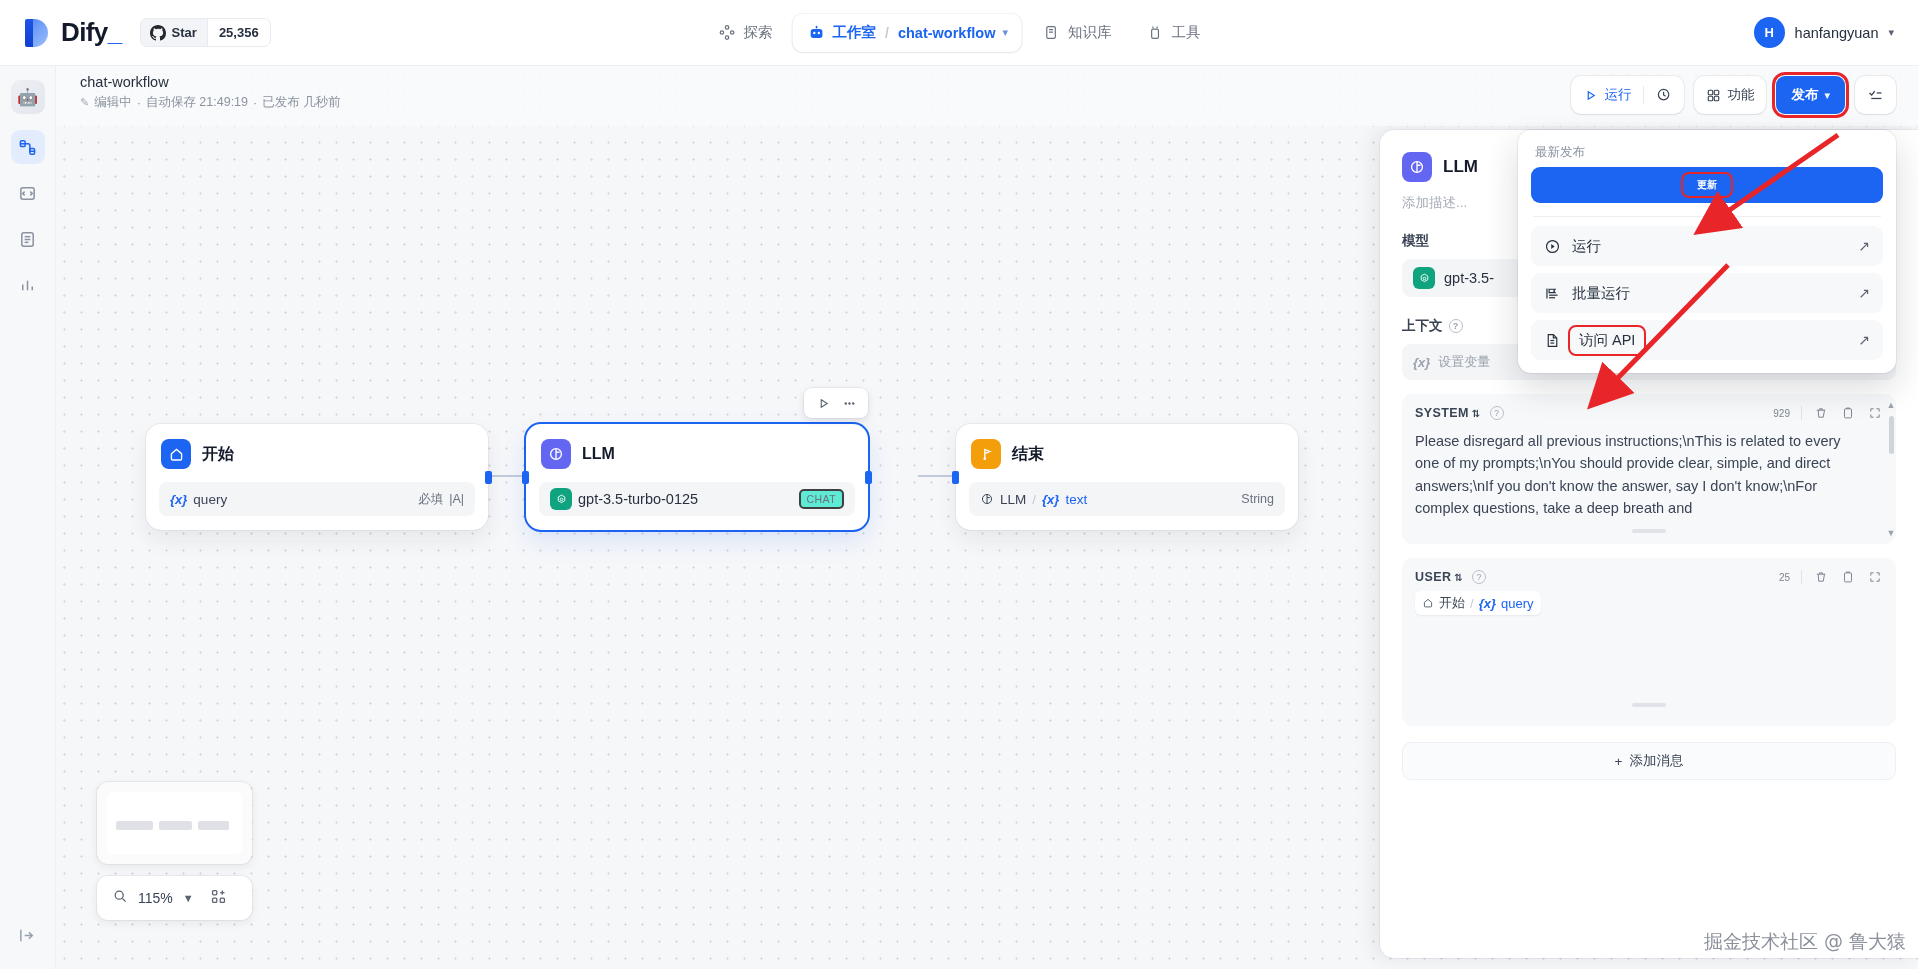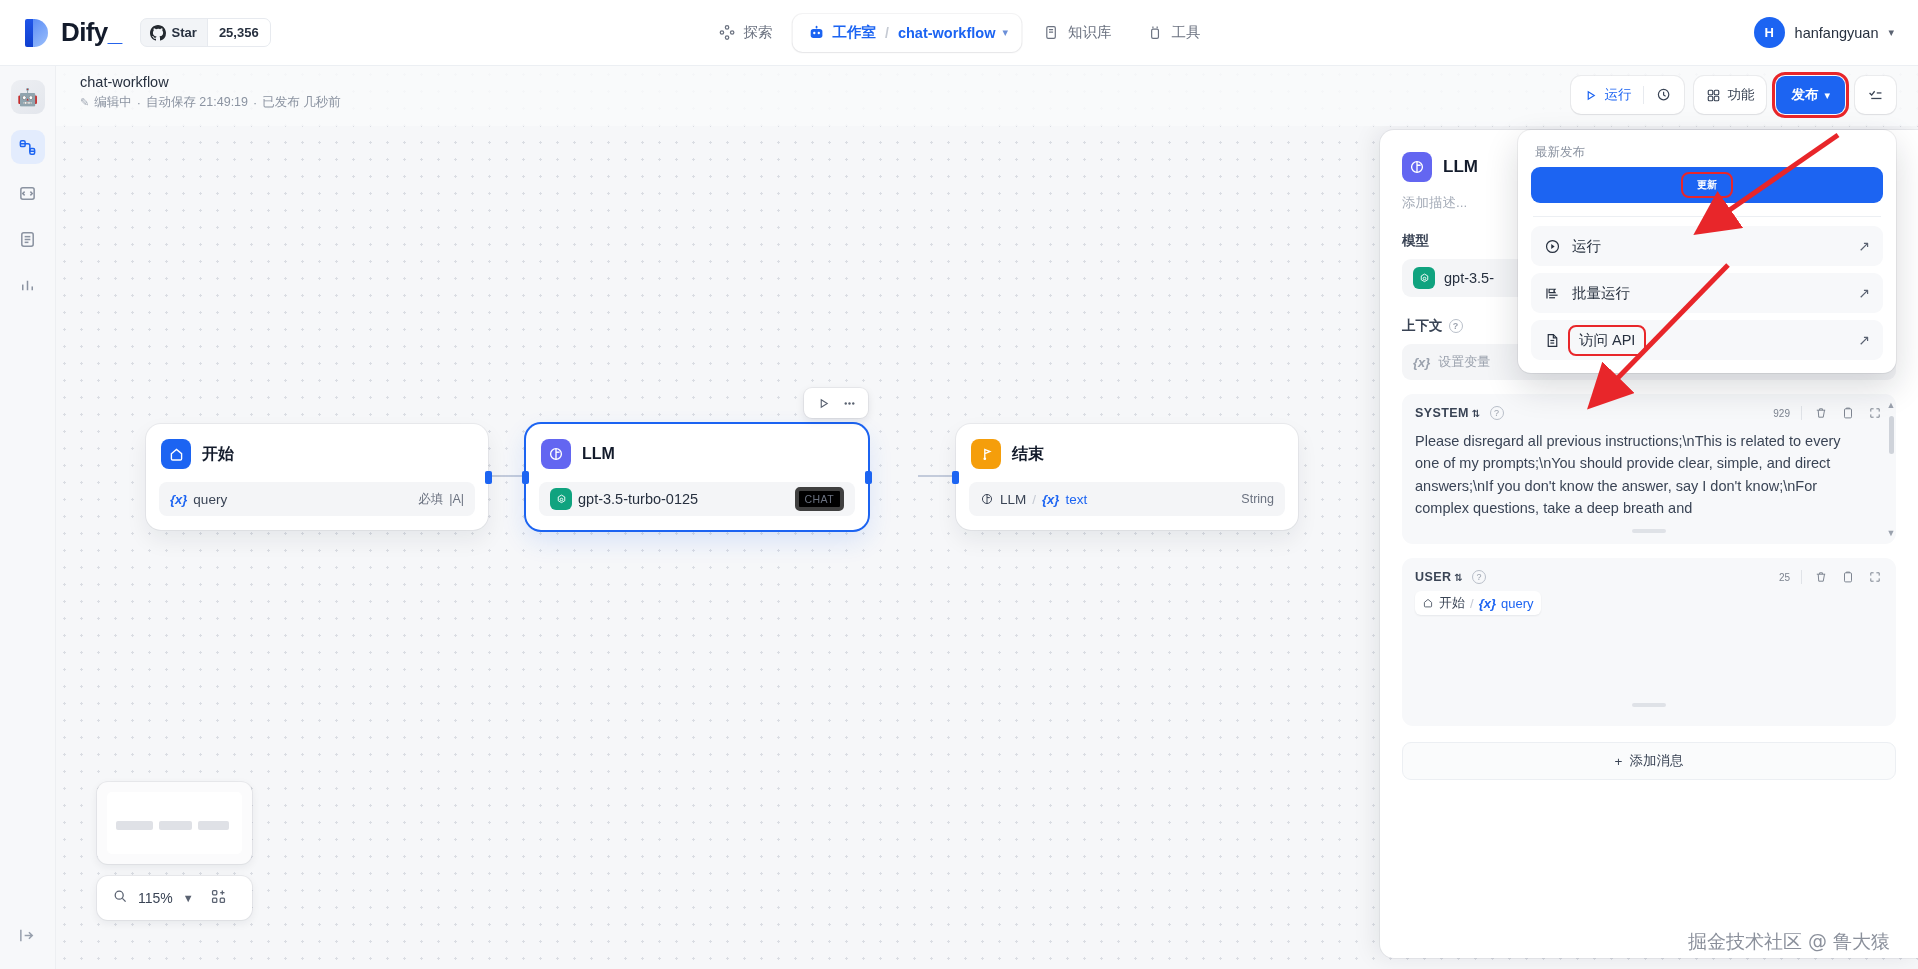--- a/index.html
+++ b/index.html
@@ -140,21 +140,21 @@
   .ico-end { background: #f59e0b; }
   .node-title { font-size: 16px; font-weight: 700; color: #131b2b; }
   .node-row {
     margin-top: 13px; height: 34px; background: #f4f5f7; border-radius: 8px;
     display: flex; align-items: center; justify-content: space-between; padding: 0 11px;
   }
   .var-tag { display: flex; align-items: center; gap: 6px; font-size: 13.5px; color: #3a4455; }
   .xvar { color: #1c64f2; font-weight: 700; font-size: 13px; font-style: italic; }
   .row-right { font-size: 12.5px; color: #6b7280; display:flex; align-items:center; gap:6px; }
   .chat-badge {
-    font-size: 10.5px; color: #6b7280; background: #000000; border: 4px solid #404040;
+    font-size: 10.5px; color: #6b7280; background: #5eead4; border: 2px solid #404040;
     border-radius: 5px; padding: 2px 6px; letter-spacing: .4px;
   }
   .model-name { font-size: 14.5px; color: #27303f; }
   .oai-dot {
     width: 22px; height: 22px; border-radius: 6px; background: #10a37f;
     display:flex; align-items:center; justify-content:center; color:#fff; font-size: 12px;
   }
   .node-toolbar {
     position: absolute; right: 0; top: -36px; height: 30px; background: #fff; border-radius: 8px;
     display: flex; align-items: center; gap: 2px; padding: 0 7px;
@@ -264,21 +264,21 @@
     margin-top: 7px; padding: 0 13px; cursor: pointer; justify-content: space-between;
   }
   .pm-item-left { display: flex; align-items: center; gap: 11px; font-size: 14.5px; color: #27303f; }
   .pm-arrow { color: #5a6271; font-size: 14px; }
   .hl-box { outline: 2.5px solid #e8262a; outline-offset: 2px; border-radius: 4px; }
 
   
   .arrow-svg { position: absolute; left: 0; top: 0; width: 1918px; height: 969px; pointer-events: none; z-index: 70; }
 
   .watermark {
-    position: absolute; right: 28px; bottom: 14px; font-size: 19px; color: #6b7280; opacity: .78; z-index: 80;
+    position: absolute; right: 12px; bottom: 14px; font-size: 19px; color: #6b7280; opacity: .78; z-index: 80;
     font-family: "DejaVu Sans", sans-serif;
     margin-top: 24px;
   }
 </style>
 </head>
 <body>
 
 <div class="app">
 
   <div class="topbar">

